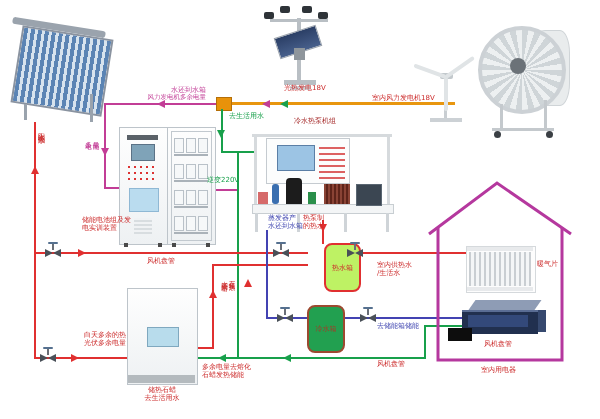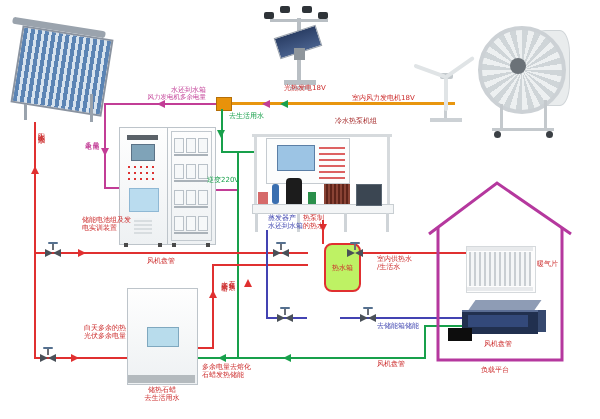--- a/index.html
+++ b/index.html
@@ -16,21 +16,21 @@
   
   .ar{position:absolute;width:0;height:0;border-style:solid;}
   .ar-l{border-width:4px 8px 4px 0;border-color:transparent currentColor transparent transparent;}
   .ar-r{border-width:4px 0 4px 8px;border-color:transparent transparent transparent currentColor;}
   .ar-u{border-width:0 4px 8px 4px;border-color:transparent transparent currentColor transparent;}
   .ar-dn{border-width:8px 4px 0 4px;border-color:currentColor transparent transparent transparent;}
   .c-mag{color:var(--wire_surplus);} .c-grn{color:var(--wire_charge);} .c-red{color:var(--pipe_hot);}
   
   .lbl{position:absolute;font-size:7px;line-height:8px;white-space:nowrap;}
   .lbl.s{font-size:6.5px;line-height:7.5px;}
-  .t-red{color:var(--label_red);} .t-dred{color:#a52a2a;margin-left:41px;} .t-mag{color:var(--wire_surplus);}
+  .t-red{color:var(--label_red);} .t-dred{color:#a52a2a;} .t-mag{color:var(--wire_surplus);}
   .t-grn{color:var(--wire_charge);} .t-blu{color:#3f45b0;} .t-brn{color:#a33b28;}
   .vcol{writing-mode:vertical-rl;text-orientation:upright;letter-spacing:1px;white-space:nowrap;}
   .vwrap{display:flex;flex-direction:row;gap:0;}
   
   .tank{position:absolute;border-radius:8px;display:flex;align-items:center;justify-content:center;}
   
   .valve{position:absolute;width:16px;height:16px;}
   .valve .vh{position:absolute;left:3px;top:0;width:10px;height:2px;background:#55708f;border-radius:1px;}
   .valve .vs{position:absolute;left:7px;top:2px;width:2px;height:6px;background:#6a6f77;}
   .valve .vl{position:absolute;left:0;top:7px;width:0;height:0;border-style:solid;
@@ -90,20 +90,23 @@
   <div class="ar ar-dn c-red" style="left:319px;top:224px;"></div>
 
   <svg class="d" style="left:420px;top:175px;" width="160" height="195" viewBox="0 0 160 195">
     <path d="M9,59 L77,8 L151,59" fill="none" stroke="#b5389e" stroke-width="3"></path>
     <path d="M18,53 L18,185 L142,185 L142,53" fill="none" stroke="#b5389e" stroke-width="3"></path>
   </svg>
 
   <div class="tank" style="left:324px;top:243px;width:33px;height:45px;background:#bef264;border:2px solid var(--pipe_hot);">
     <span class="lbl t-red" style="position:static;">热水箱</span>
   </div>
+  <div class="tank" style="left:307px;top:305px;width:34px;height:44px;background:var(--tank_cold_fill);border:2px solid #9c4a30;">
+    <span class="lbl t-brn" style="position:static;">冷水箱</span>
+  </div>
 
   <div class="valve" style="left:45px;top:242px;">
       <span class="vh"></span>
       <span class="vs"></span>
       <span class="vl"></span>
       <span class="vr"></span>
     </div>
   <div class="valve" style="left:273px;top:242px;">
       <span class="vh"></span>
       <span class="vs"></span>
@@ -250,21 +253,21 @@
     <div class="d" style="left:24px;top:2px;width:66px;height:10px;background:#8e9cb5;transform:skewX(-35deg);"></div>
     <div class="d" style="left:14px;top:12px;width:76px;height:22px;background:#21304f;border-top:2px solid #5a6d94;"></div>
     <div class="d" style="left:20px;top:17px;width:60px;height:12px;background:#33497a;"></div>
     <div class="d" style="left:0;top:30px;width:24px;height:13px;background:#0d0d0d;"></div>
     <div class="d" style="left:90px;top:12px;width:8px;height:22px;background:#36496f;"></div>
   </div>
 
   <div class="lbl t-mag" style="left:148px;top:86px;width:58px;text-align:right;">水还到水箱</div>
   <div class="lbl s t-mag" style="left:140px;top:94px;width:66px;text-align:right;">风力发电机多余电量</div>
   <div class="lbl t-red" style="left:284px;top:84px;">光热发电18V</div>
-  <div class="lbl t-red" style="left:352px;top:94px;">室内风力发电机18V</div>
+  <div class="lbl t-red" style="left:372px;top:94px;">室内风力发电机18V</div>
   <div class="lbl t-grn" style="left:229px;top:112px;">去生活用水</div>
   <div class="lbl t-dred" style="left:294px;top:117px;">冷水热泵机组</div>
   <div class="lbl t-grn" style="left:207px;top:176px;">逆变220V</div>
 
   <div class="d vwrap" style="left:84px;top:136px;">
     <span class="lbl s vcol t-mag" style="position:static;">多余电</span>
     <span class="lbl s vcol t-mag" style="position:static;">量储能</span>
   </div>
 
   <div class="lbl t-red" style="left:82px;top:216px;">
@@ -277,43 +280,43 @@
 
   <div class="lbl t-blu" style="left:268px;top:214px;">
     <div>蒸发器产</div>
       <div>水还到水箱</div>
   </div>
   <div class="lbl t-red" style="left:303px;top:214px;">
     <div>热泵制</div>
       <div>的热水</div>
   </div>
 
-  <div class="lbl t-red" style="left:377px;top:255px;">
+  <div class="lbl t-red" style="left:377px;top:261px;">
     <div>室内供热水</div>
       <div>/生活水</div>
   </div>
   <div class="lbl t-blu" style="left:377px;top:322px;">去储能箱储能</div>
   <div class="lbl t-red" style="left:377px;top:360px;">风机盘管</div>
 
-  <div class="lbl t-red" style="left:84px;top:324px;">
+  <div class="lbl t-red" style="left:84px;top:331px;">
     <div>白天多余的热</div>
       <div>光伏多余电量</div>
   </div>
   <div class="lbl t-red" style="left:134px;top:386px;width:56px;text-align:center;">
     <div>储热石蜡</div>
       <div>去生活用水</div>
   </div>
 
   <div class="d vwrap" style="left:220px;top:276px;">
     <span class="lbl s vcol t-red" style="position:static;">水还到水箱</span>
     <span class="lbl s vcol t-red" style="position:static;">石蜡换热</span>
   </div>
 
   <div class="lbl t-red" style="left:202px;top:363px;">
     <div>多余电量去熔化</div>
       <div>石蜡发热储能</div>
   </div>
 
   <div class="lbl t-red" style="left:537px;top:260px;">暖气片</div>
   <div class="lbl t-red" style="left:484px;top:340px;">风机盘管</div>
-  <div class="lbl t-red" style="left:481px;top:366px;">负载平台</div>
+  <div class="lbl t-red" style="left:481px;top:366px;">室内用电器</div>
 
 </div>
 
 </body></html>

